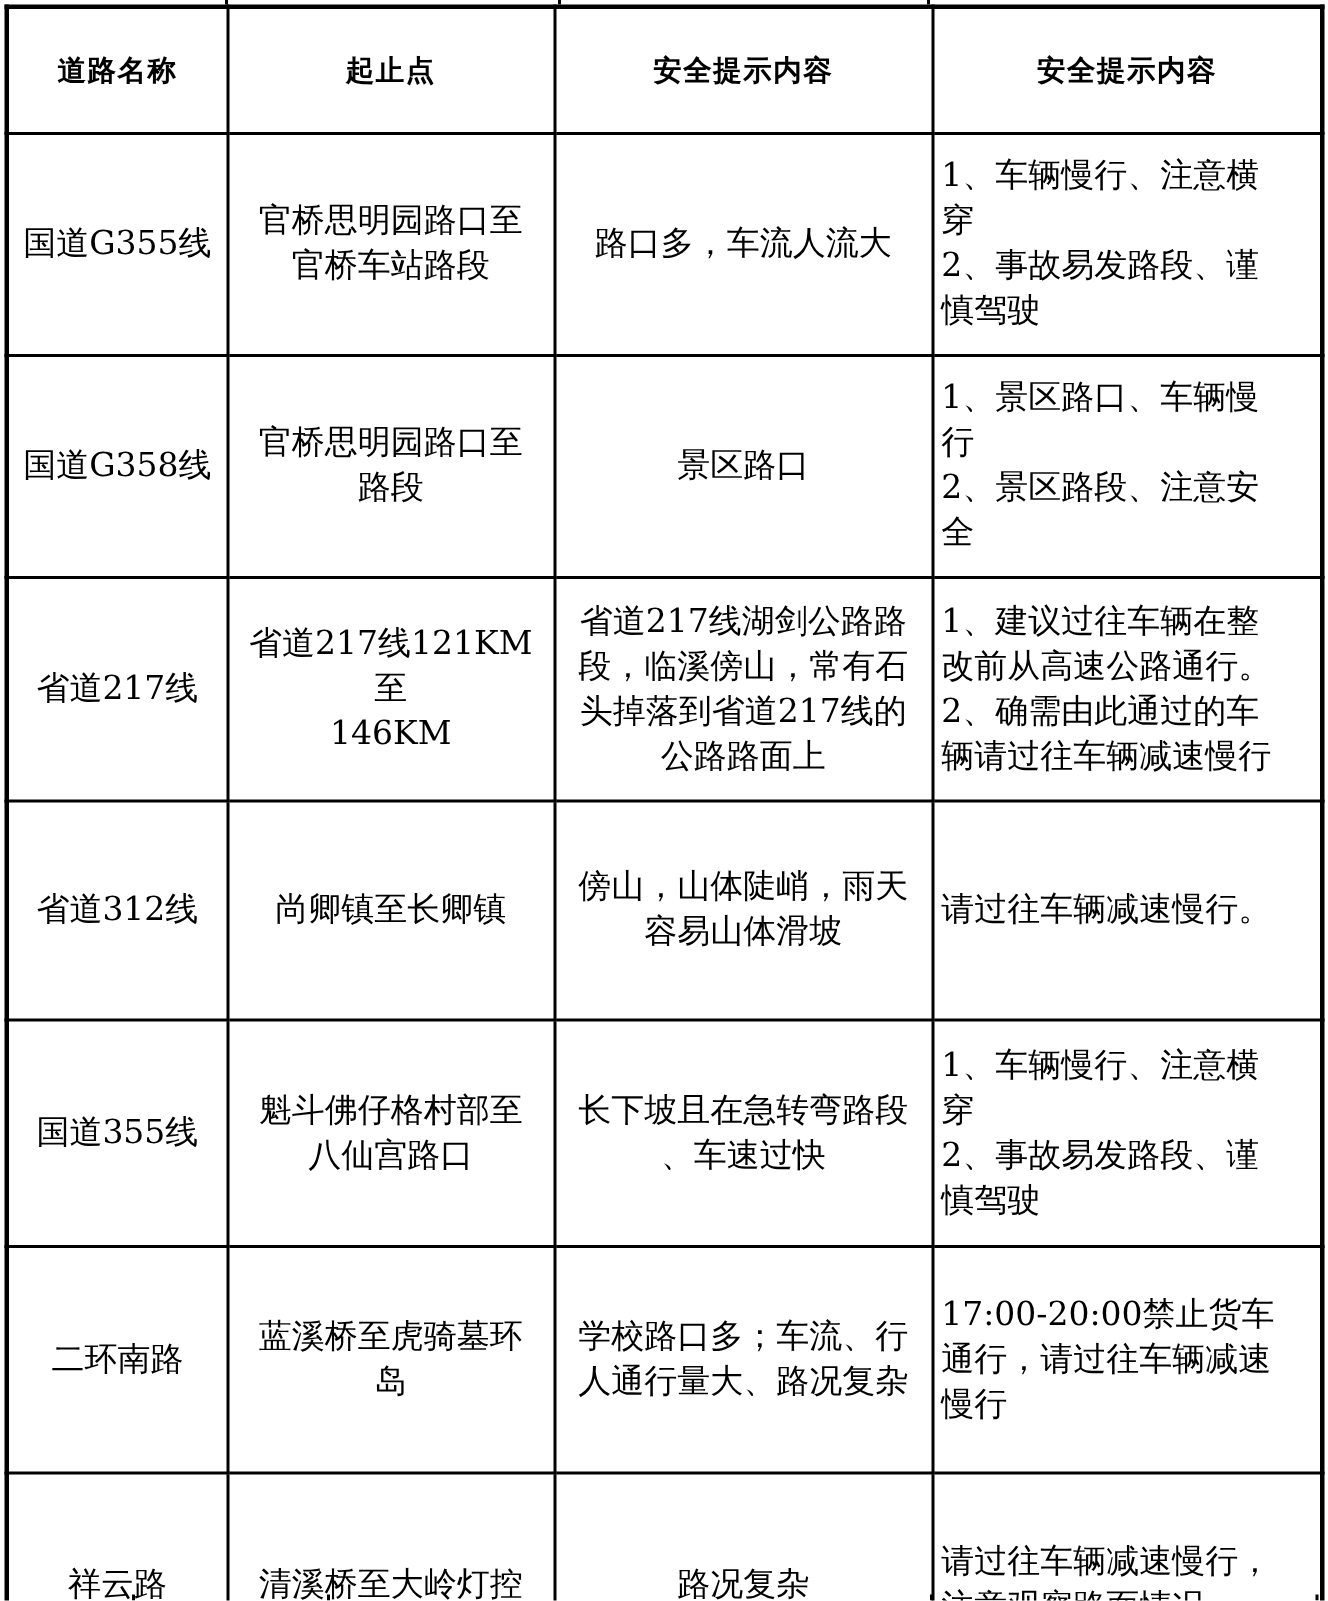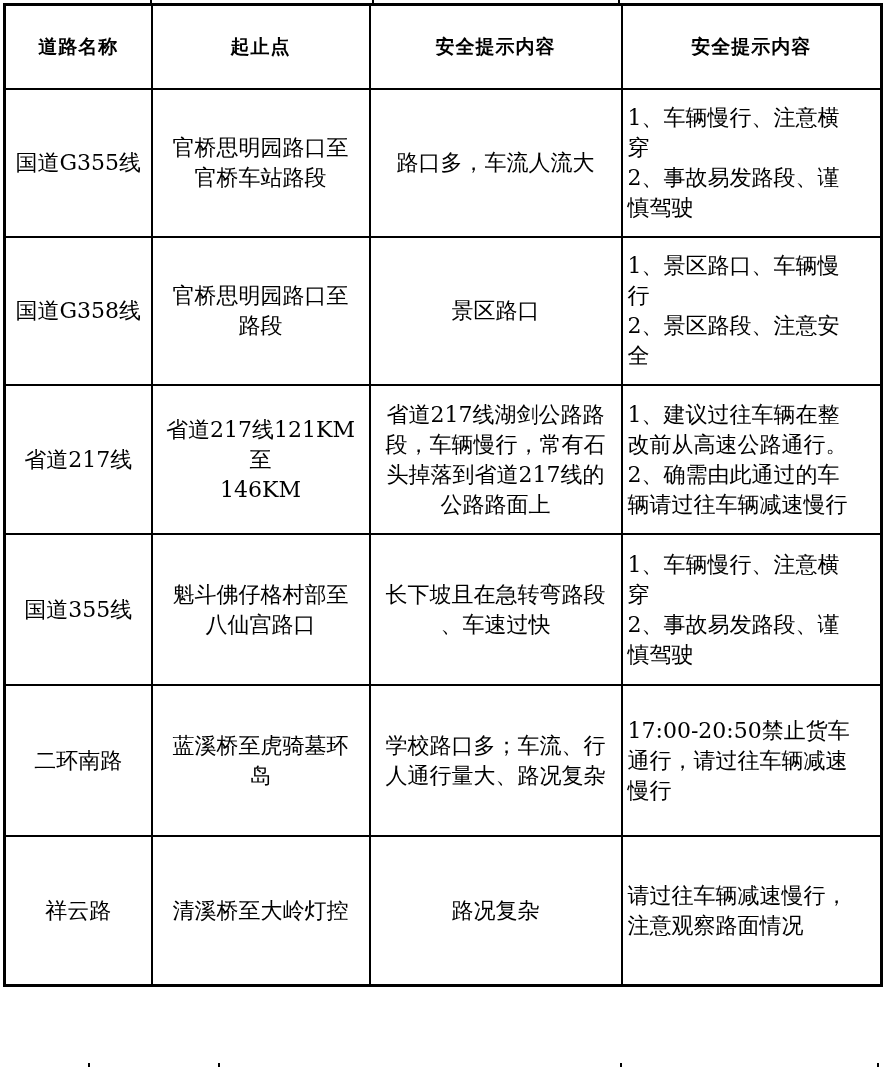--- a/index.html
+++ b/index.html
@@ -80,46 +80,53 @@
         <td class="col-tips">1、景区路口、车辆慢
 行
 2、景区路段、注意安
 全</td>
       </tr>
       <tr class="r3">
         <td class="col-road">省道217线</td>
         <td class="col-section">省道217线121KM至
 146KM</td>
         <td class="col-hazard">省道217线湖剑公路路
-段，车辆慢行，常有石
+段，临溪傍山，常有石
 头掉落到省道217线的
 公路路面上</td>
         <td class="col-tips">1、建议过往车辆在整
 改前从高速公路通行。
 2、确需由此通过的车
 辆请过往车辆减速慢行</td>
+      </tr>
+      <tr class="r4">
+        <td class="col-road">省道312线</td>
+        <td class="col-section">尚卿镇至长卿镇</td>
+        <td class="col-hazard">傍山，山体陡峭，雨天
+容易山体滑坡</td>
+        <td class="col-tips">请过往车辆减速慢行。</td>
       </tr>
       <tr class="r5">
         <td class="col-road">国道355线</td>
         <td class="col-section">魁斗佛仔格村部至
 八仙宫路口</td>
         <td class="col-hazard">长下坡且在急转弯路段
 、车速过快</td>
         <td class="col-tips">1、车辆慢行、注意横
 穿
 2、事故易发路段、谨
 慎驾驶</td>
       </tr>
       <tr class="r6">
         <td class="col-road">二环南路</td>
         <td class="col-section">蓝溪桥至虎骑墓环
 岛</td>
         <td class="col-hazard">学校路口多；车流、行
 人通行量大、路况复杂</td>
-        <td class="col-tips">17:00-20:50禁止货车
+        <td class="col-tips">17:00-20:00禁止货车
 通行，请过往车辆减速
 慢行</td>
       </tr>
       <tr class="r8">
         <td class="col-road">祥云路</td>
         <td class="col-section">清溪桥至大岭灯控</td>
         <td class="col-hazard">路况复杂</td>
         <td class="col-tips">请过往车辆减速慢行，
 注意观察路面情况</td>
       </tr>

